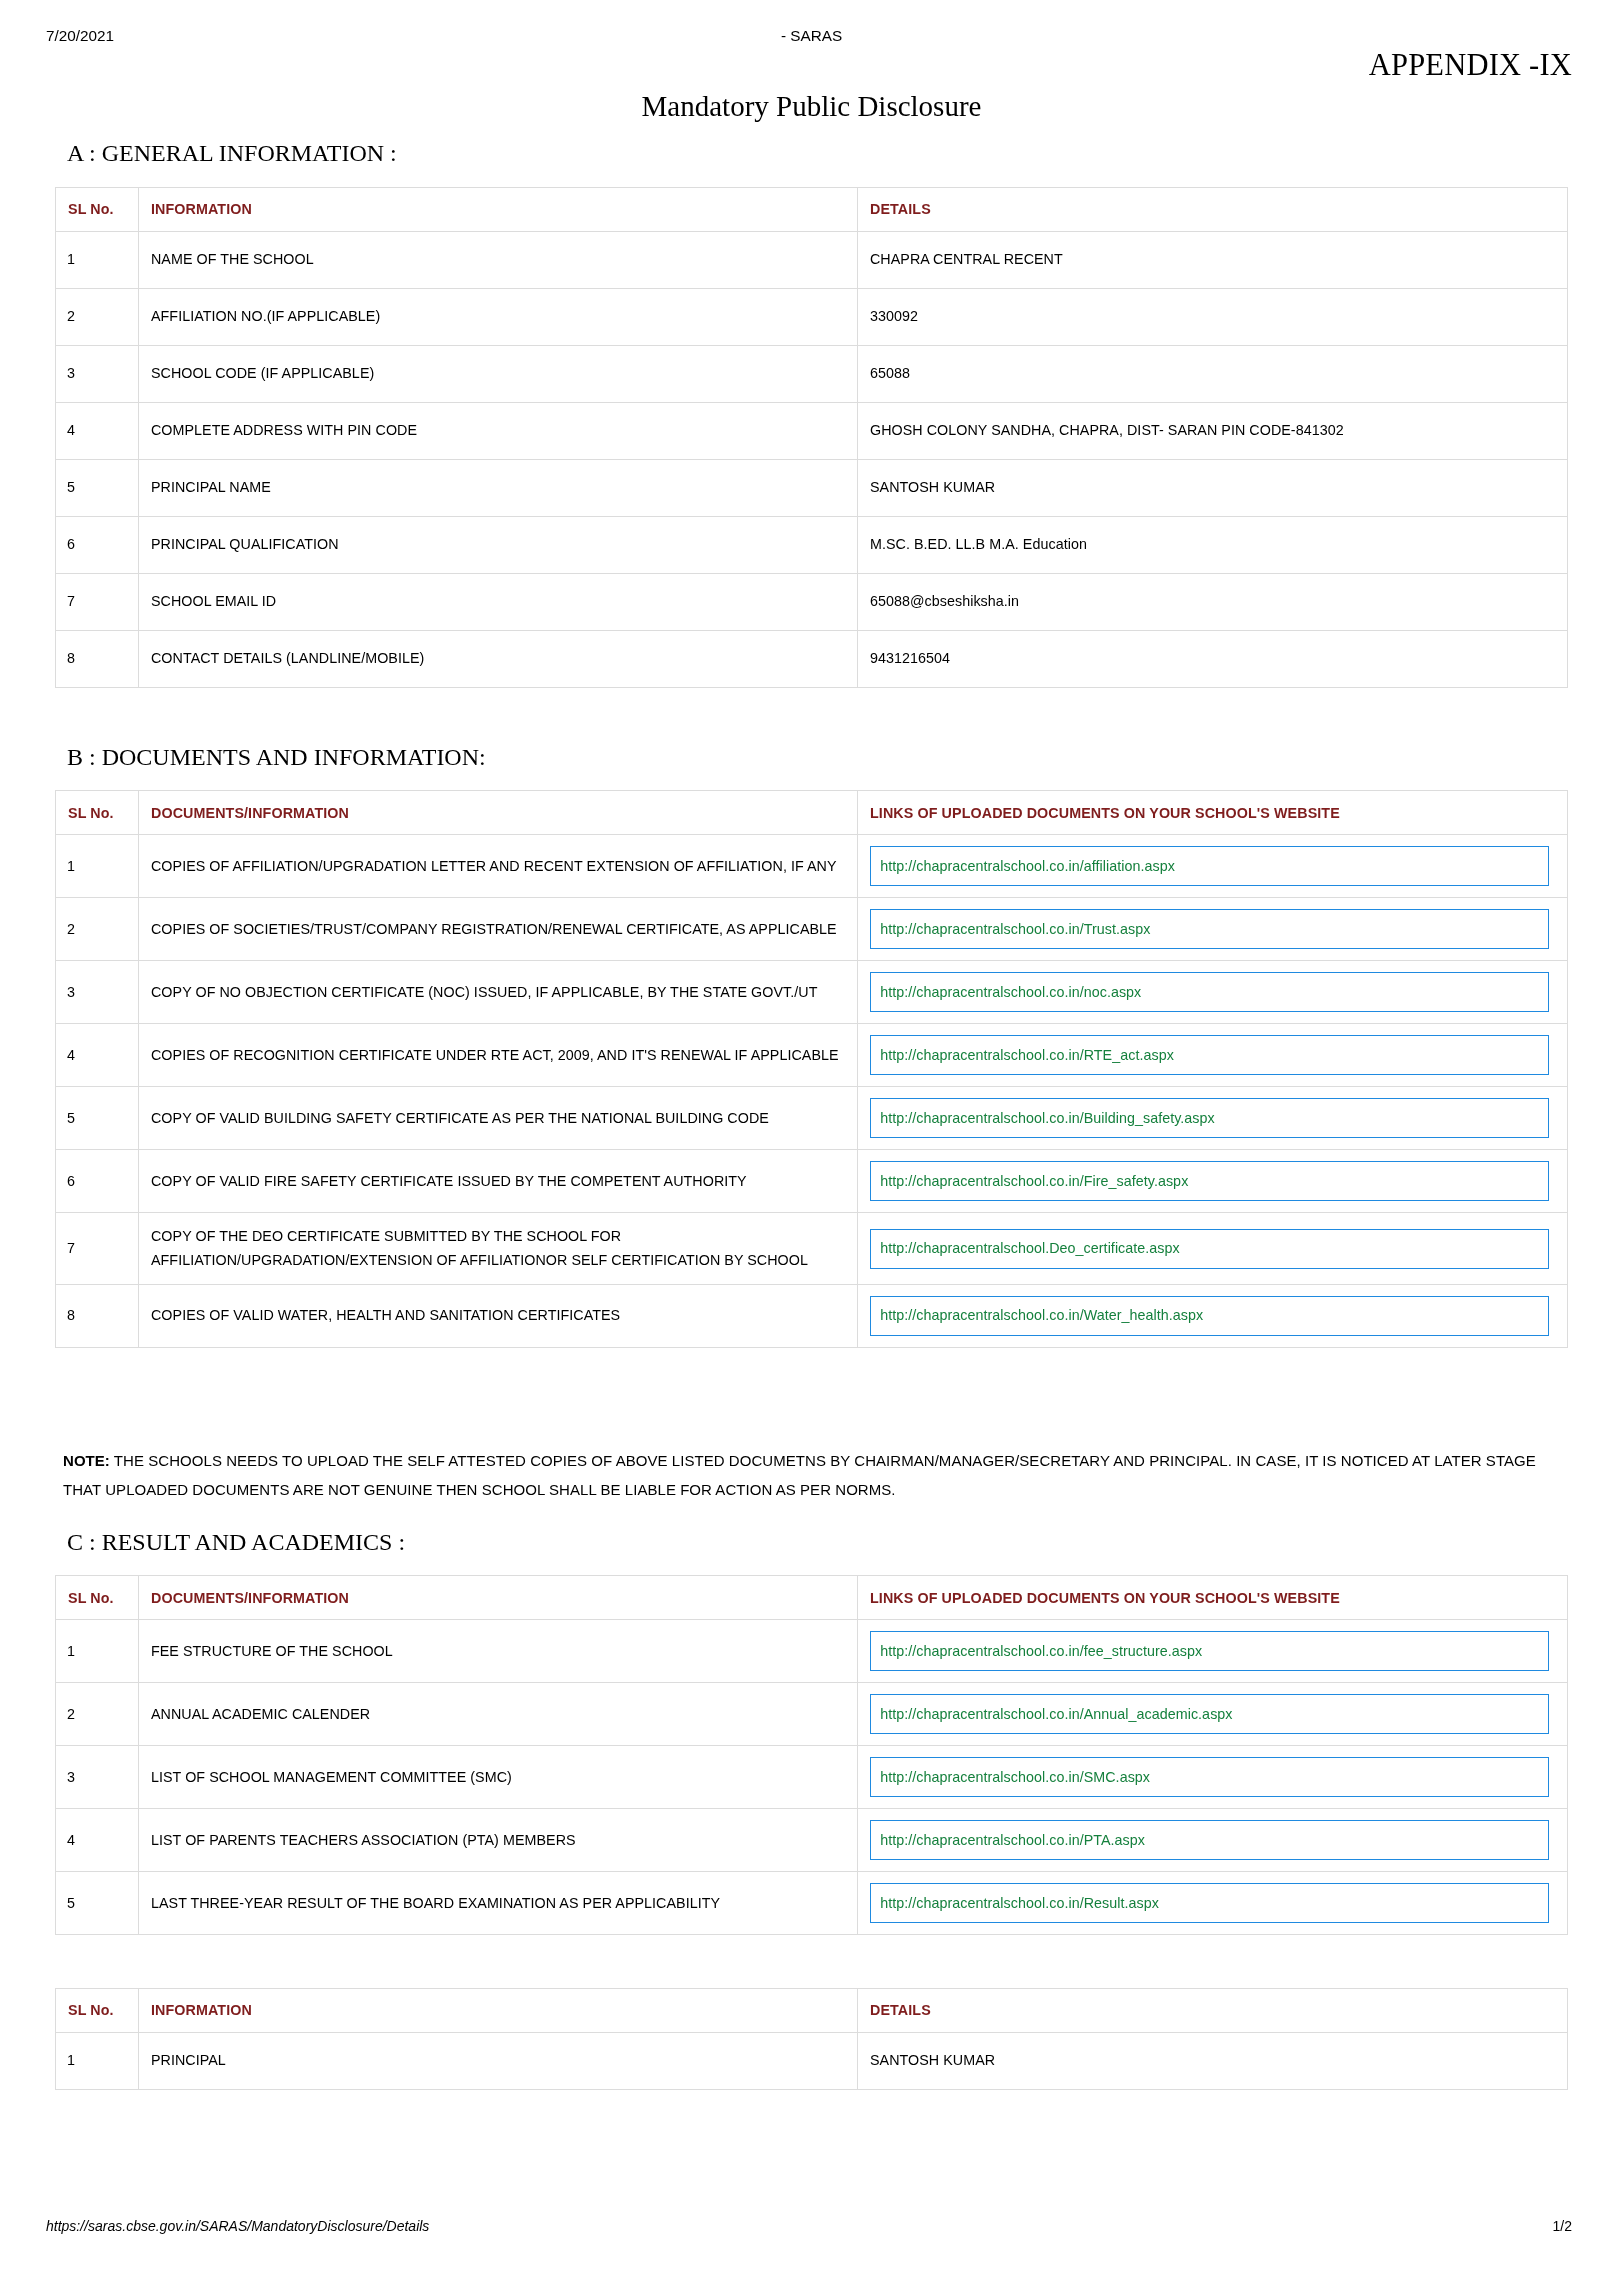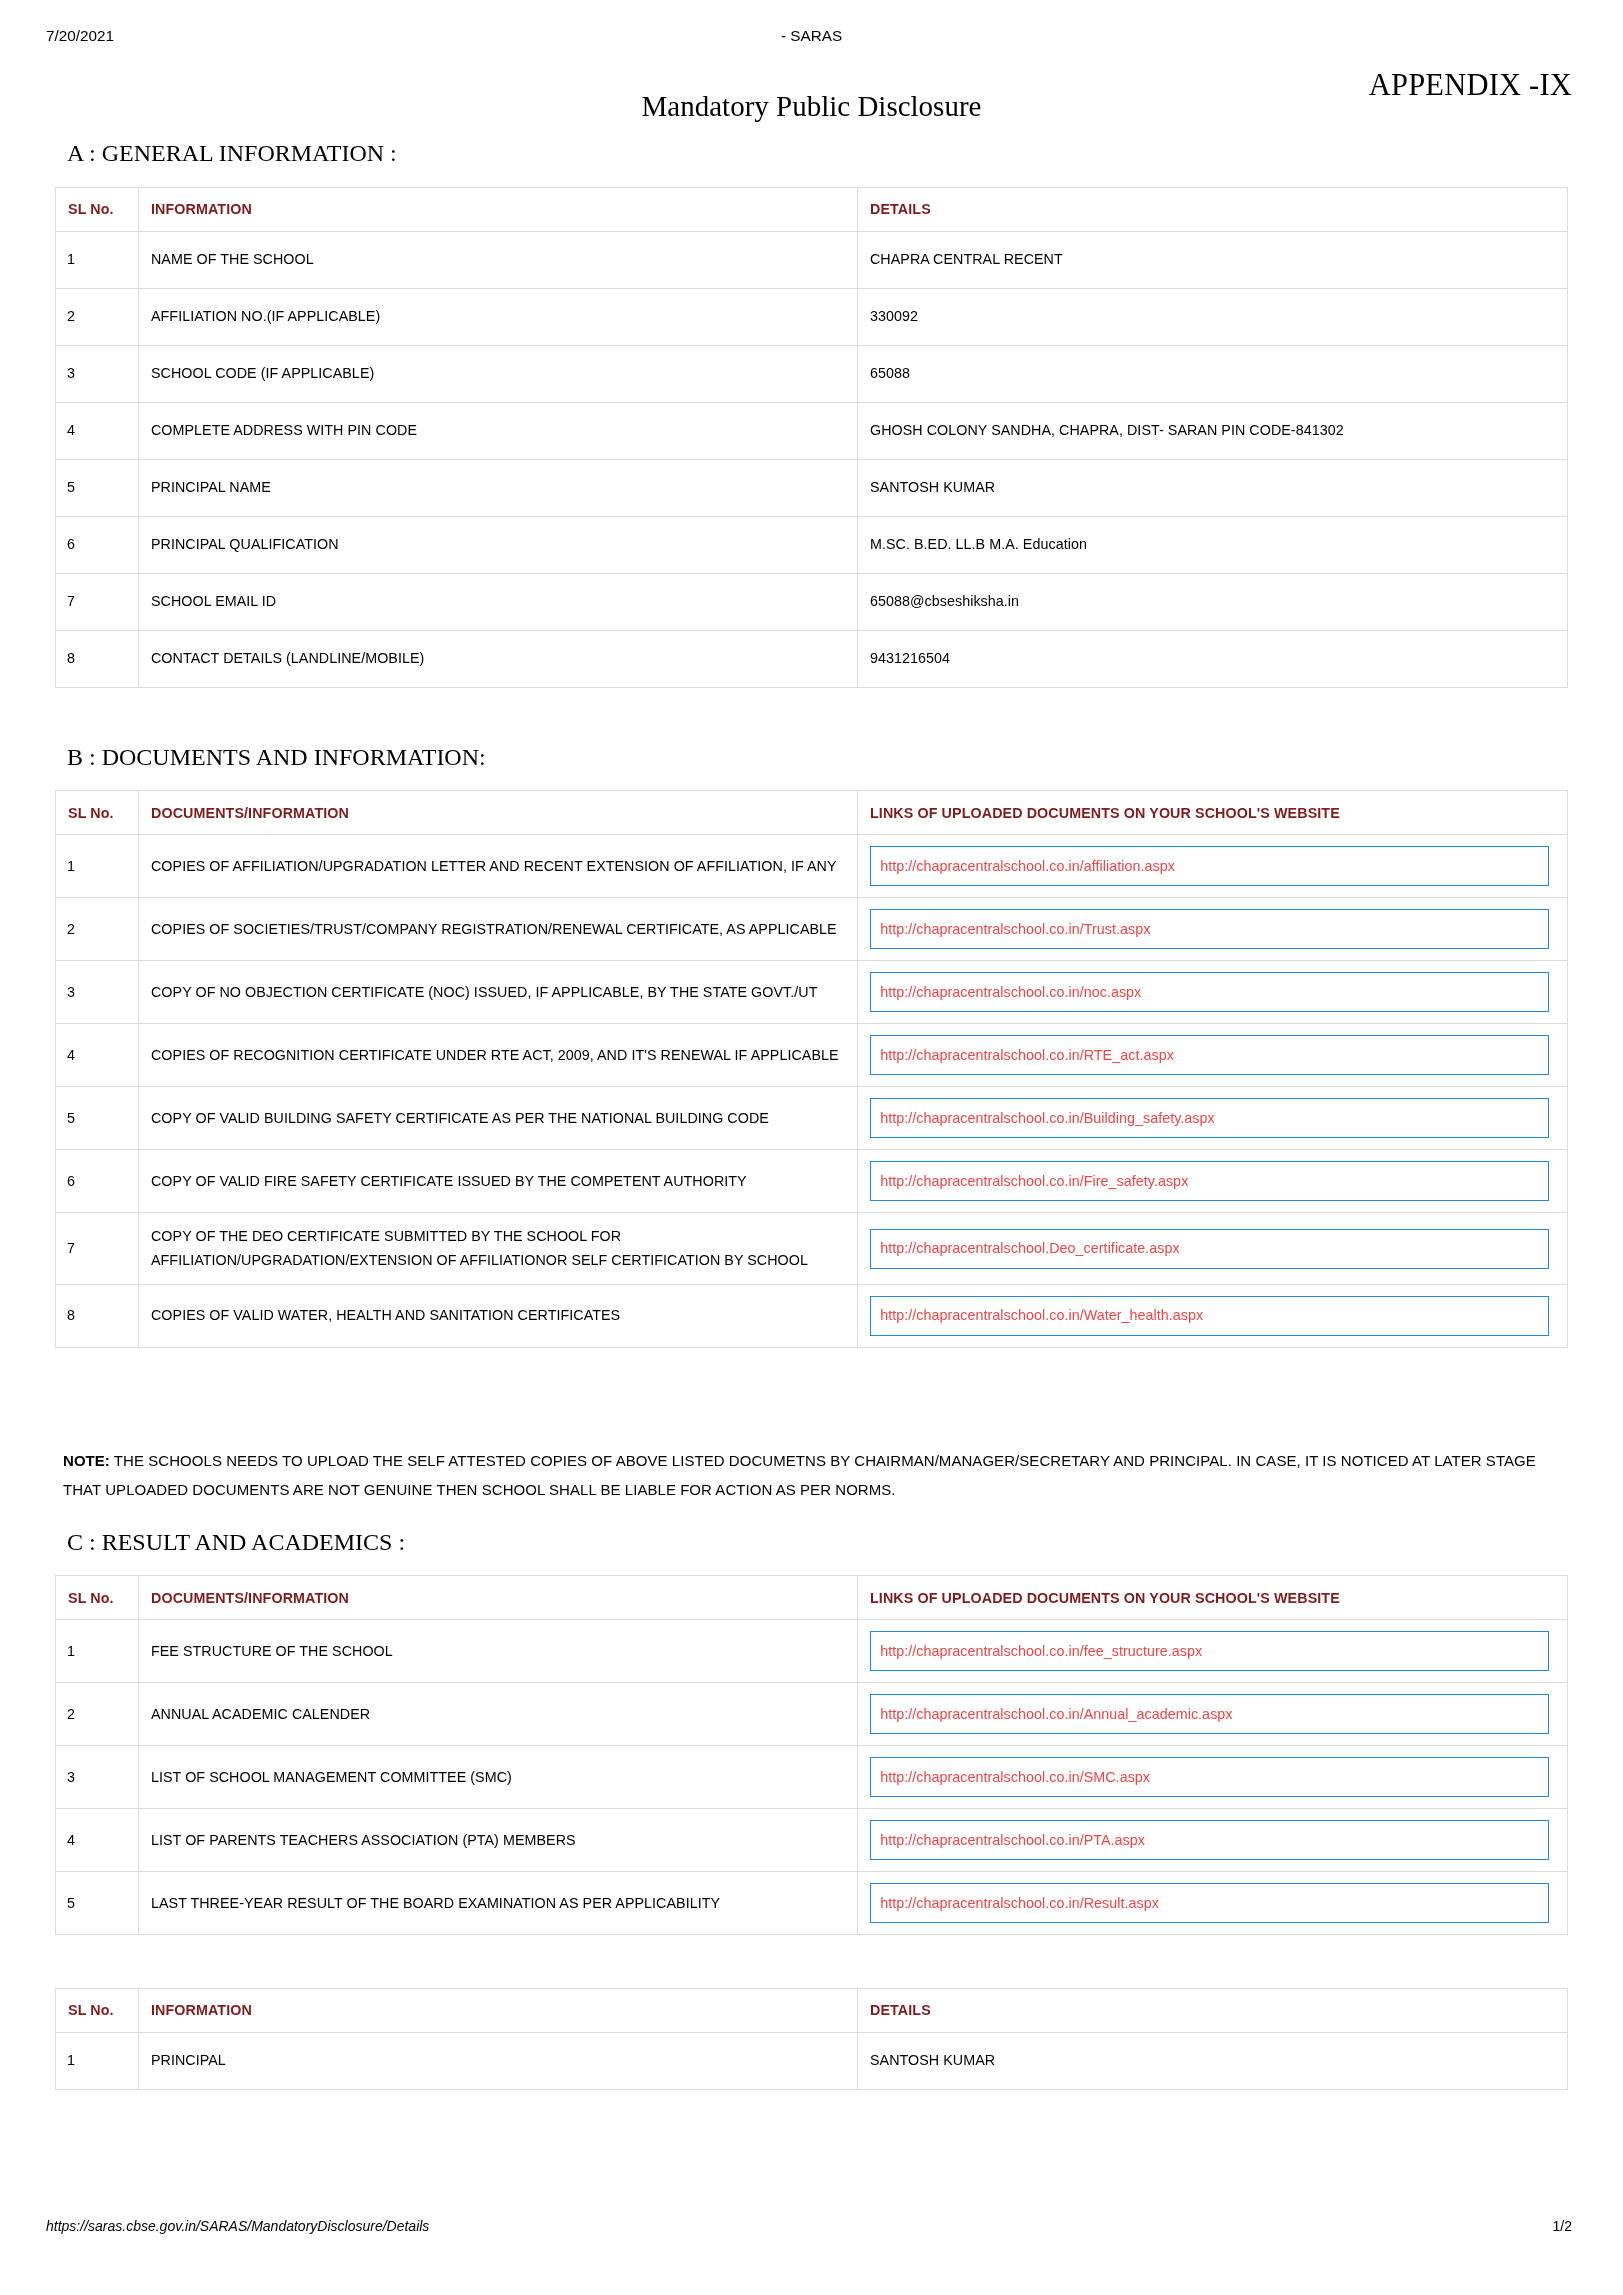--- a/index.html
+++ b/index.html
@@ -53,21 +53,20 @@
   
   .appendix-label {
     position: absolute;
     top: 50px;
     right: 51px;
     font-family: "Liberation Serif", serif;
     font-size: 30.5px;
     line-height: 1;
     letter-spacing: 0.2px;
     white-space: nowrap;
-    margin-top: 20px;
   }
   .doc-title {
     position: absolute;
     top: 91px;
     left: 0;
     width: 1623px;
     text-align: center;
     font-family: "Liberation Serif", serif;
     font-size: 29px;
     line-height: 1.05;
@@ -139,21 +138,21 @@
     box-sizing: border-box;
     width: 679px;
     height: 40px;
     border: 1.8px solid #1f8ae0;
     background: #ffffff;
     display: flex;
     align-items: center;
     padding: 0 9.2px;
     font-family: "Liberation Sans", sans-serif;
     font-size: 14.3px;
-    color: #ef4444;
+    color: #15803d;
     letter-spacing: 0.05px;
     white-space: nowrap;
     overflow: hidden;
   }
 
   
   .note {
     font-family: "Liberation Sans", sans-serif;
     font-size: 15px;
     line-height: 1.95;

